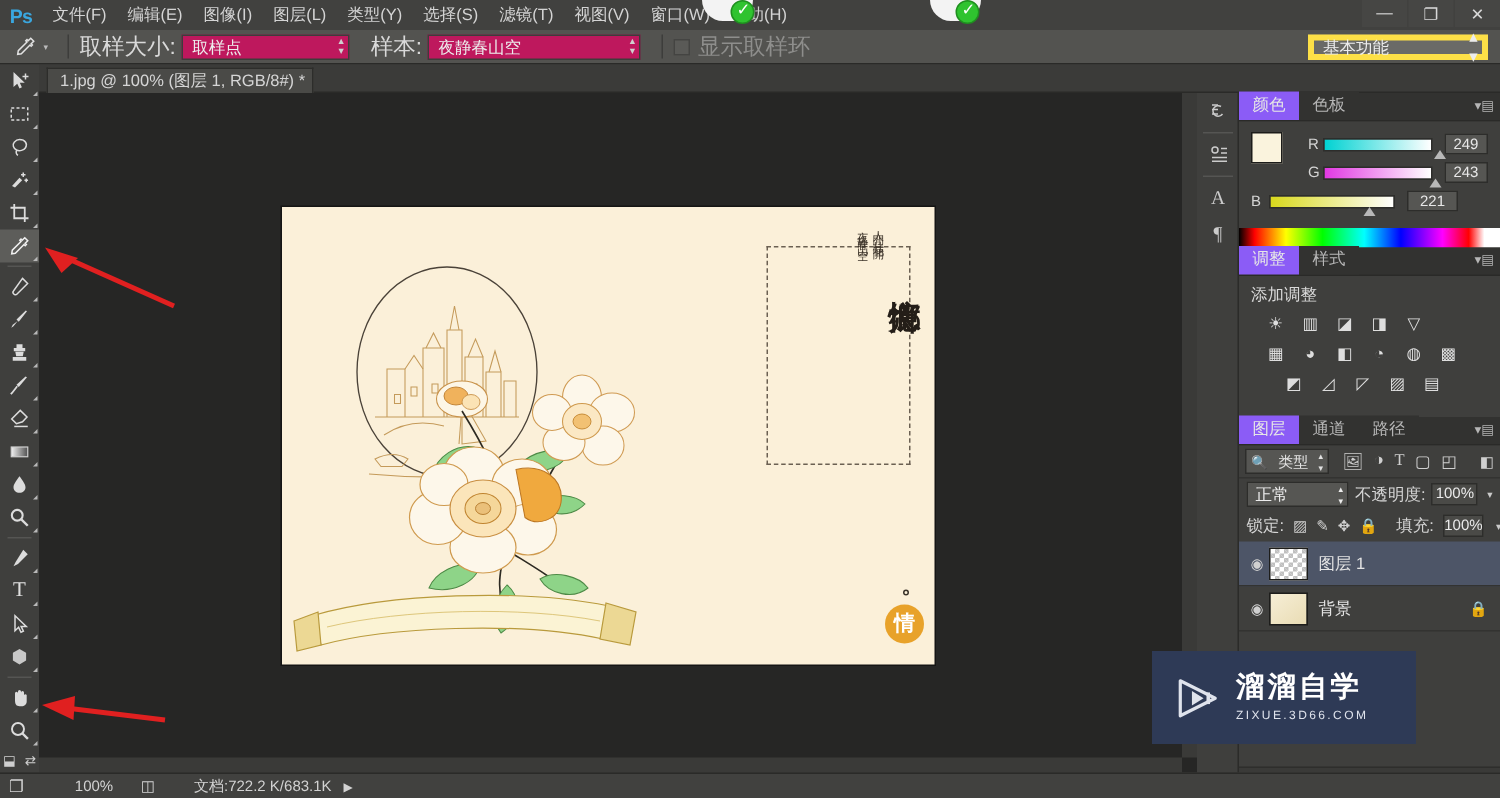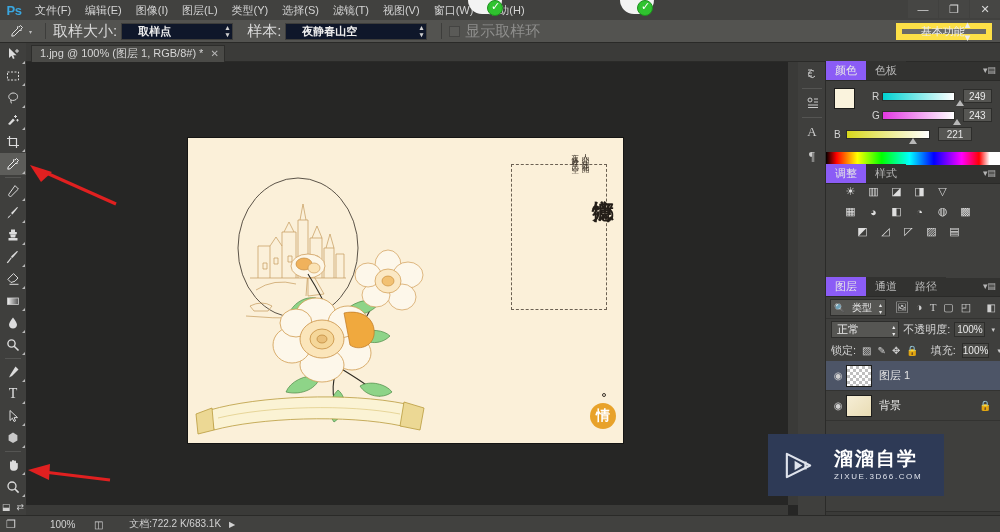--- a/index.html
+++ b/index.html
@@ -49,46 +49,46 @@
     display:flex; align-items:center; padding-left:6px;
   }
   .opt-toolicon {
     width:22px; height:18px; display:flex; align-items:center; justify-content:center;
     font-size:12px; color:#e0e0e0;
   }
   .opt-tri { font-size:6px; color:#bbb; margin:0 6px 0 1px; }
   .opt-sep { width:1px; height:16px; background:#3d3d3b; margin:0 7px; }
   .opt-label { font-size:15px; color:#d9d9d9; margin-right:4px; white-space:nowrap; }
   .opt-select {
-    height:17px; background:#0f172a; border:1px solid #3d3d3b;
+    height:17px; background:#be185d; border:1px solid #3d3d3b;
     display:flex; align-items:center; justify-content:space-between;
-    padding:0 3px 0 16px; font-size:11px; color:#ededed;font-weight:bold;
+    padding:0 3px 0 6px; font-size:11px; color:#ededed;
   }
   .opt-select .arrows { font-size:7px; color:#d0d0d0; line-height:7px; text-align:center; }
   .opt-check {
     width:11px; height:11px; background:#5a5a57; border:1px solid #444442; margin-right:5px;
   }
   .opt-disabled { color:#8e8e8c; }
   .ws-select {
-    position:absolute; right:8px; height:17px; width:96px;
-    background:#6a6a67; border:6px solid #fde047;
-    display:flex; align-items:center; justify-content:center;
+    position:absolute; right:8px; height:17px; width:120px;
+    background:#6a6a67; border:4px solid #fde047;
+    display:flex; align-items:center; justify-content:space-between;
     padding:0 3px 0 6px; font-size:11px; color:#ededed;
   }
 
   
   .tabbar {
     position:absolute; left:26px; top:43px; width:974px; height:19px;
     background:#3b3b39; border-bottom:1px solid #2a2a28;
   }
   .doctab {
     position:absolute; left:5px; top:2px; height:17px;
     background:#4a4a47; border:1px solid #2d2d2b; border-bottom:none;
     display:flex; align-items:center; padding:0 5px 2px 8px;
-    font-size:11px; color:#d5d5d5;
+    font-size:11px; color:#d5d5d5;flex-direction:column;
   }
   .doctab .closex { margin-left:7px; font-size:10px; color:#b8b8b8; }
 
   
   .toolbar {
     position:absolute; left:0; top:43px; width:26px; height:472px;
     background:#3f3f3d;
   }
   .tool {
     position:relative; width:26px; height:22px;
@@ -283,21 +283,21 @@
   .sb-zoom { margin-left:34px; width:44px; }
   .sb-doc { margin-left:26px; }
   .sb-tri { margin-left:8px; font-size:8px; }
 
   
   .arrow { position:absolute; pointer-events:none; }
 
   
   .watermark {
     position:absolute; left:768px; top:434px; width:176px; height:62px;
-    background:#2e3a56; display:flex; align-items:center; gap:19px;
+    background:#2e3a56; display:flex; align-items:center; gap:9px;
     padding-left:14px;
   }
   .wm-logo { width:33px; height:33px; }
   .wm-text { display:flex; flex-direction:column; }
   .wm-cn { font-size:19px; color:#fff; letter-spacing:2px; font-weight:bold; line-height:1.1; }
   .wm-en { font-size:8px; color:#dfe3ec; letter-spacing:1.6px; margin-top:2px; }
 
   
   .vscroll {
     position:absolute; right:0; top:0; width:10px; height:443px; background:#3a3a38;
@@ -674,20 +674,21 @@
       </div>
       <div class="spectrum"></div>
     </div>
 
     <div class="paneltabs">
       <div class="ptab active">调整</div>
       <div class="ptab">样式</div>
       <div class="panelmenu">▾▤</div>
     </div>
     <div class="panelbody" style="height:94px;">
+      <div class="adjlabel">添加调整</div>
       <div class="adjgrid">
         <div class="adjrow">
           <div class="adjbtn">☀</div>
           <div class="adjbtn">▥</div>
           <div class="adjbtn">◪</div>
           <div class="adjbtn">◨</div>
           <div class="adjbtn">▽</div>
         </div>
         <div class="adjrow">
           <div class="adjbtn">▦</div>

